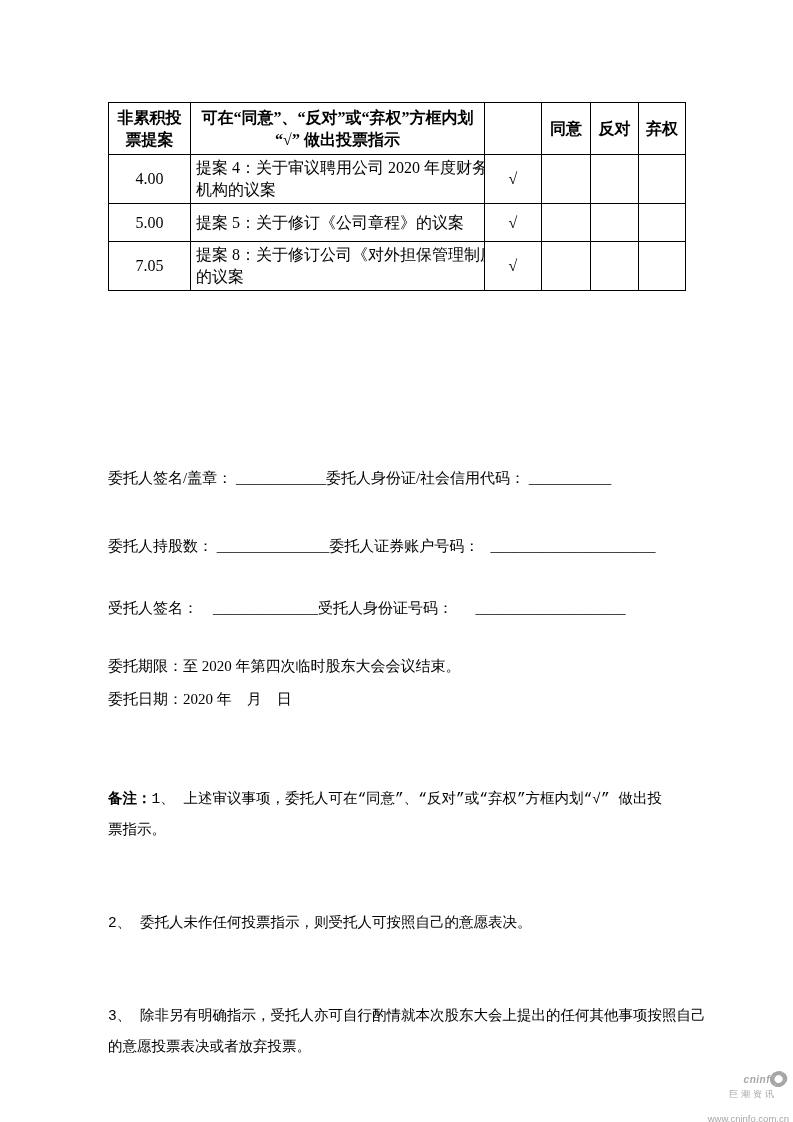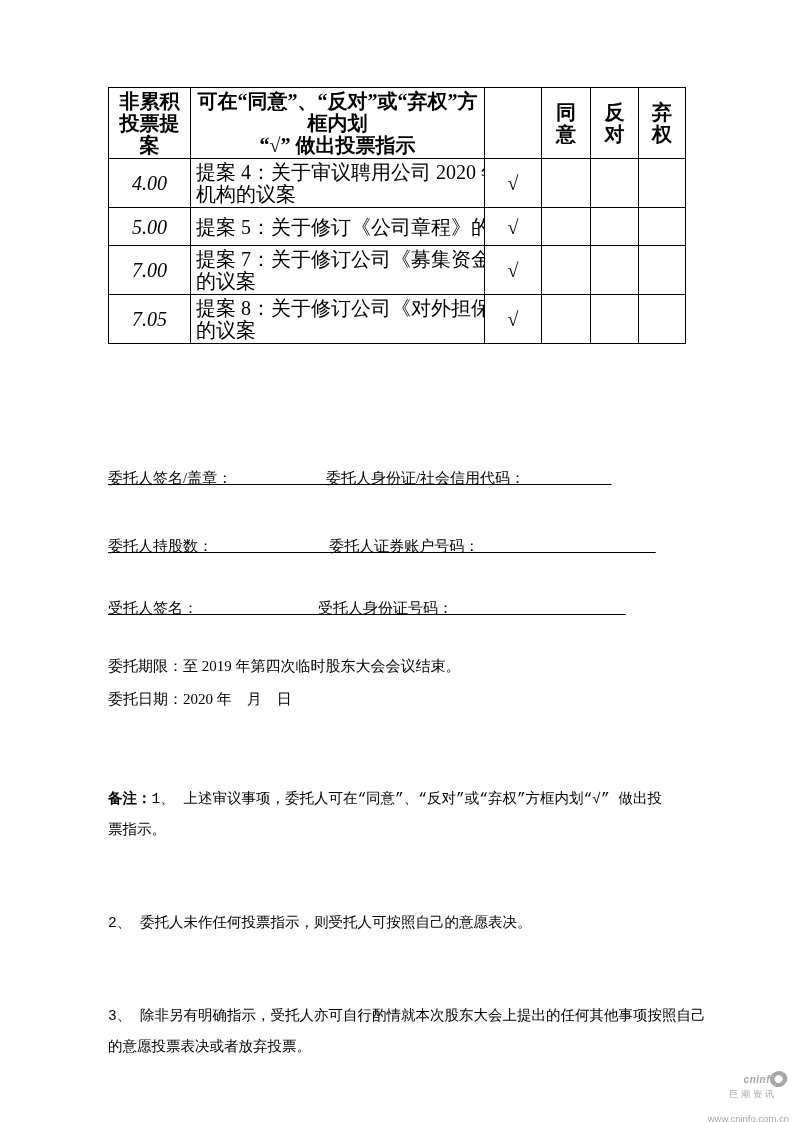--- a/index.html
+++ b/index.html
@@ -8,44 +8,44 @@
     background: #ffffff;
     position: relative;
     font-family: "Liberation Serif", "DejaVu Serif", serif;
     color: #000;
     overflow: hidden;
   }
   .abs { position: absolute; left: 108px; white-space: pre-wrap; }
 
   
   table.vote {
-    position: absolute; left: 108px; top: 87px;
+    position: absolute; left: 108px; top: 102px;
     width: 577px;
     border-collapse: collapse;
     table-layout: fixed;
-    font-size: 20px;
+    font-size: 16px;
   }
   table.vote th, table.vote td {
     border: 1px solid #000;
     padding: 2px 5px;
     vertical-align: middle;
     line-height: 22px;
     overflow: hidden;
   }
   table.vote th { font-weight: bold; text-align: center; white-space: pre-wrap; }
   th.instr { text-align: left; padding-left: 7px; }
   tr.hdr { height: 52px; }
-  td.code { text-align: center; font-style: italic; }
+  td.code { text-align: center; }
   td.desc { text-align: left; white-space: pre; padding-left: 7px; padding-right: 1px; }
   td.mark, td.vote-box { text-align: center; }
   tr.r-tall { height: 49px; }
   tr.r-short { height: 38px; }
 
   
-  .sig { font-size: 15px; line-height: 17px; text-decoration: underline; }
+  .sig { font-size: 15px; line-height: 17px; }
   .mandate { font-size: 15px; line-height: 17px; }
 
   
   .notes {
     position: absolute; left: 108px; top: 722px;
     width: 640px;
     font-size: 14.5px;
     line-height: 31px;
     white-space: pre-wrap;
   }
@@ -106,45 +106,36 @@
     </tr>
     <tr class="r-short">
       <td class="code">5.00</td>
       <td class="desc">提案 5：关于修订《公司章程》的议案</td>
       <td class="mark">√</td>
       <td class="vote-box"></td>
       <td class="vote-box"></td>
       <td class="vote-box"></td>
     </tr>
     <tr class="r-tall">
-      <td class="code">7.00</td>
-      <td class="desc">提案 7：关于修订公司《募集资金管理办法》
-的议案</td>
-      <td class="mark">√</td>
-      <td class="vote-box"></td>
-      <td class="vote-box"></td>
-      <td class="vote-box"></td>
-    </tr>
-    <tr class="r-tall">
       <td class="code">7.05</td>
       <td class="desc">提案 8：关于修订公司《对外担保管理制度》
 的议案</td>
       <td class="mark">√</td>
       <td class="vote-box"></td>
       <td class="vote-box"></td>
       <td class="vote-box"></td>
     </tr>
   </tbody>
 </table>
 
 <div class="abs sig" style="top:470px">委托人签名/盖章： ____________委托人身份证/社会信用代码： ___________</div>
 <div class="abs sig" style="top:538px">委托人持股数： _______________委托人证券账户号码：   ______________________</div>
 <div class="abs sig" style="top:600px">受托人签名：    ______________受托人身份证号码：      ____________________</div>
 
-<div class="abs mandate" style="top:658px">委托期限：至 2019 年第四次临时股东大会会议结束。</div>
+<div class="abs mandate" style="top:658px">委托期限：至 2020 年第四次临时股东大会会议结束。</div>
 <div class="abs mandate" style="top:691px">委托日期：2020 年    月    日</div>
 
 <div class="notes">
   <p><span class="b">备注：</span><span>1、 上述审议事项，委托人可在“同意”、“反对”或“弃权”方框内划“√” 做出投
 票指示。</span></p>
   <p>2、 委托人未作任何投票指示，则受托人可按照自己的意愿表决。</p>
   <p>3、 除非另有明确指示，受托人亦可自行酌情就本次股东大会上提出的任何其他事项按照自己
 的意愿投票表决或者放弃投票。</p>
   
 </div>

